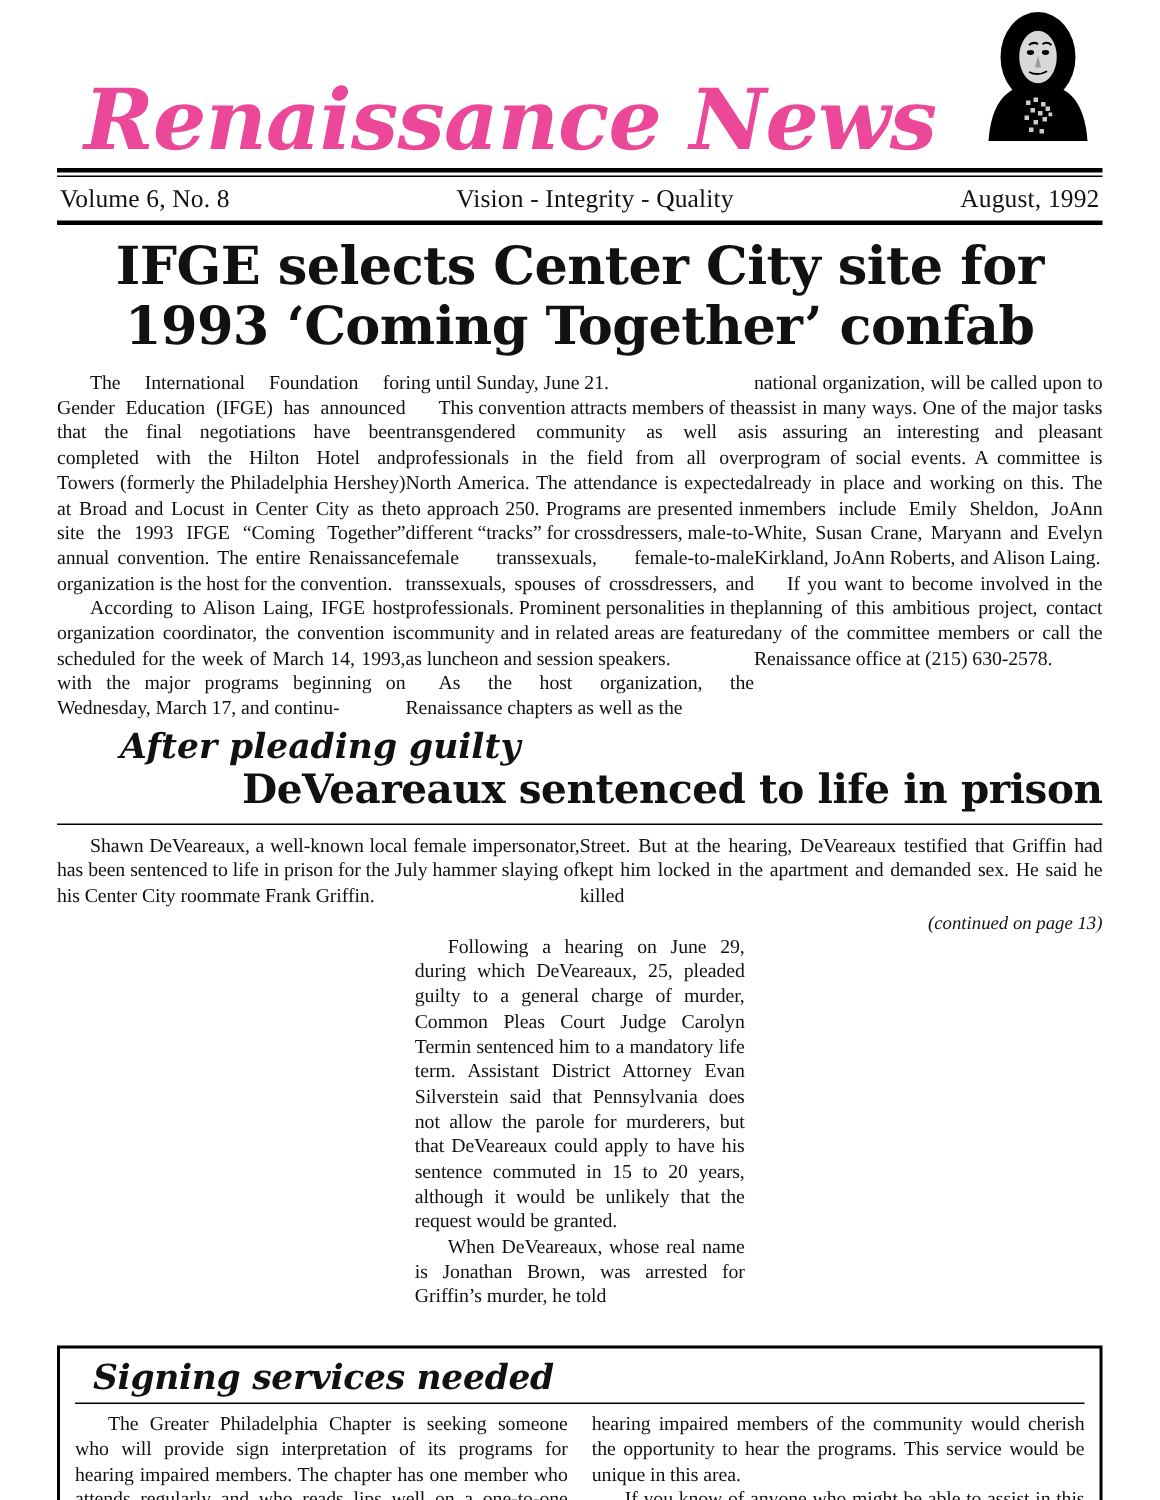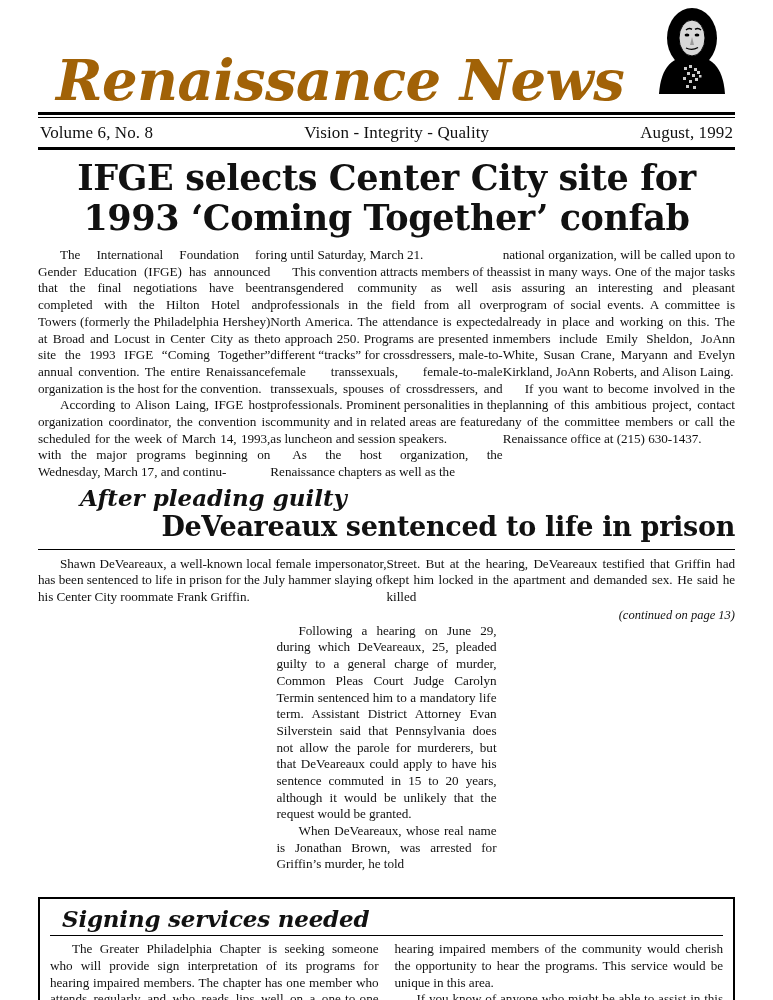--- a/index.html
+++ b/index.html
@@ -32,21 +32,21 @@
   }
   .masthead-title {
     font-family: "DejaVu Serif", "Liberation Serif", serif;
     font-style: italic;
     font-weight: 700;
     font-size: 56px;
     letter-spacing: -0.5px;
     line-height: 1;
     margin: 0;
     padding-left: 18px;
-    color: #a16207;
+    color: #ec4899;
   }
   .logo {
     position: absolute;
     right: 4px;
     top: 8px;
     width: 78px;
     height: 86px;
     overflow: hidden;
   }
   .logo svg { display: block; }
@@ -220,27 +220,27 @@
 
   <div>
     <h2 class="headline-main">IFGE selects Center City site for 1993 ‘Coming Together’ confab</h2>
 
     <div class="cols3">
       <div class="col">
         <p class="body">The International Foundation for Gender Education (IFGE) has announced that the final negotiations have been completed with the Hilton Hotel and Towers (formerly the Philadelphia Hershey) at Broad and Locust in Center City as the site the 1993 IFGE “Coming Together” annual convention. The entire Renaissance organization is the host for the convention.</p>
         <p class="body">According to Alison Laing, IFGE host organization coordinator, the convention is scheduled for the week of March 14, 1993, with the major programs beginning on Wednesday, March 17, and continu-</p>
       </div>
       <div class="col">
-        <p class="body noindent">ing until Saturday, March 21.</p>
+        <p class="body noindent">ing until Sunday, June 21.</p>
         <p class="body">This convention attracts members of the transgendered community as well as professionals in the field from all over North America. The attendance is expected to approach 250. Programs are presented in different “tracks” for crossdressers, male-to-female transsexuals, female-to-male transsexuals, spouses of crossdressers, and professionals. Prominent personalities in the community and in related areas are featured as luncheon and session speakers.</p>
         <p class="body">As the host organization, the Renaissance chapters as well as the</p>
       </div>
       <div class="col">
         <p class="body noindent">national organization, will be called upon to assist in many ways. One of the major tasks is assuring an interesting and pleasant program of social events. A committee is already in place and working on this. The members include Emily Sheldon, JoAnn White, Susan Crane, Maryann and Evelyn Kirkland, JoAnn Roberts, and Alison Laing.</p>
-        <p class="body">If you want to become involved in the planning of this ambitious project, contact any of the committee members or call the Renaissance office at (215) 630-1437.</p>
+        <p class="body">If you want to become involved in the planning of this ambitious project, contact any of the committee members or call the Renaissance office at (215) 630-2578.</p>
       </div>
     </div>
   </div>
 
   <div class="story2">
     <h3 class="kicker">After pleading guilty</h3>
     <h2 class="headline-second">DeVeareaux sentenced to life in prison</h2>
     <div class="rule-thin"></div>
 
     <div class="cols3" style="margin-top:6px;">

